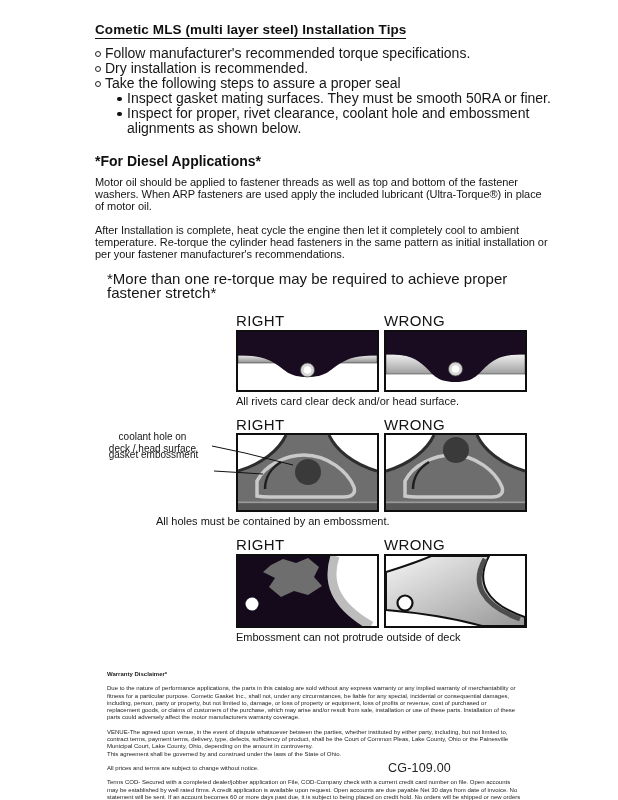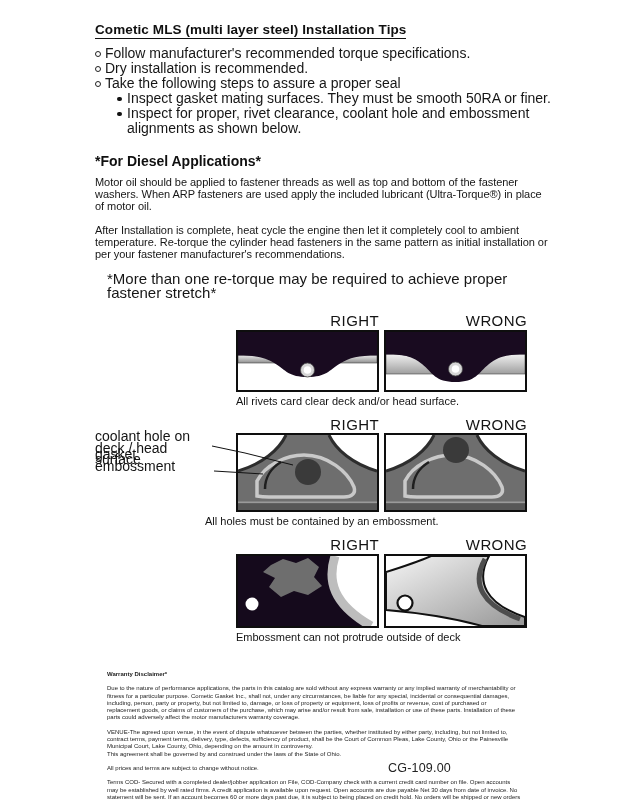--- a/index.html
+++ b/index.html
@@ -24,26 +24,26 @@
   .marker-dot{
     position:absolute;left:0;top:5.5px;width:4.5px;height:4.5px;border-radius:50%;background:#111;
   }
   .diesel-h{font-size:14px;font-weight:bold;margin:17px 0 7px 0;color:#101010;}
   .para{font-size:11px;line-height:12px;margin:0 0 12px 0;width:456px;letter-spacing:-.05px;}
   .note{font-size:15px;line-height:14px;margin:12px;width:456px;}
 
   
   .diag{margin-top:12px;}
   .hdr-row{display:flex;justify-content:space-between;width:291px;margin-left:141px;}
-  .hdr{width:143px;text-align:right;font-size:15px;letter-spacing:.4px;color:#141414;}
+  .hdr{width:143px;text-align:left;font-size:15px;letter-spacing:.4px;color:#141414;}
   .panel-row{display:flex;justify-content:space-between;width:291px;margin-left:141px;margin-top:1px;}
   .panel{display:block;border:2px solid #0e0e0e;background:#fff;}
   .cap{font-size:11px;line-height:13px;margin:3px 0 8px 141px;color:#141414;}
   .row2wrap{position:relative;width:460px;}
-  .r2label{position:absolute;text-align:left;font-size:14px;line-height:11.5px;color:#141414;}
+  .r2label{position:absolute;text-align:center;font-size:10px;line-height:11.5px;color:#141414;}
   .r2label.l1{left:0;top:-2px;width:115px;}
   .r2label.l2{left:0;top:16px;width:117px;}
   .leader{position:absolute;left:0;top:0;pointer-events:none;}
 
   
   .fineprint{margin:27px 0 0 12px;width:414px;font-size:6px;line-height:7.3px;color:#1d1d1d;}
   .fineprint .fp-h{font-weight:bold;margin:0 0 7px 0;}
   .fineprint p{margin:0 0 7px 0;}
   .fineprint p.tight{margin-bottom:0;}
 
@@ -157,21 +157,21 @@
             <circle cx="70" cy="15" r="13" fill="#3a3a3a"></circle>
             <rect x="0" y="66.5" width="139" height="1.8" fill="#9a9a9a"></rect>
             <rect x="0" y="68.3" width="139" height="6.7" fill="#575757"></rect>
           </svg>
         </div>
         <svg class="leader" width="460" height="83" viewBox="0 0 460 83">
           <path d="M117,13 L150,20 L198,32" stroke="#111" stroke-width="1" fill="none"></path>
           <path d="M119,38 L168,41" stroke="#111" stroke-width="1" fill="none"></path>
         </svg>
       </div>
-      <div class="cap" style="margin-left:110px;">All holes must be contained by an embossment.</div>
+      <div class="cap" style="margin-left:61px;">All holes must be contained by an embossment.</div>
 
       <div class="hdr-row">
         <div class="hdr">RIGHT</div>
         <div class="hdr">WRONG</div>
       </div>
       <div class="panel-row">
         <svg class="panel" width="139" height="70" viewBox="0 0 139 70">
           <rect x="0" y="0" width="139" height="70" fill="#ffffff"></rect>
           <path d="M0,0 H97 C89,25 95,48 133,70 L0,70 Z" fill="#150a1c"></path>
           <path d="M97,0 C89,25 95,48 133,70" stroke="#bdbdbd" stroke-width="9" fill="none"></path>

